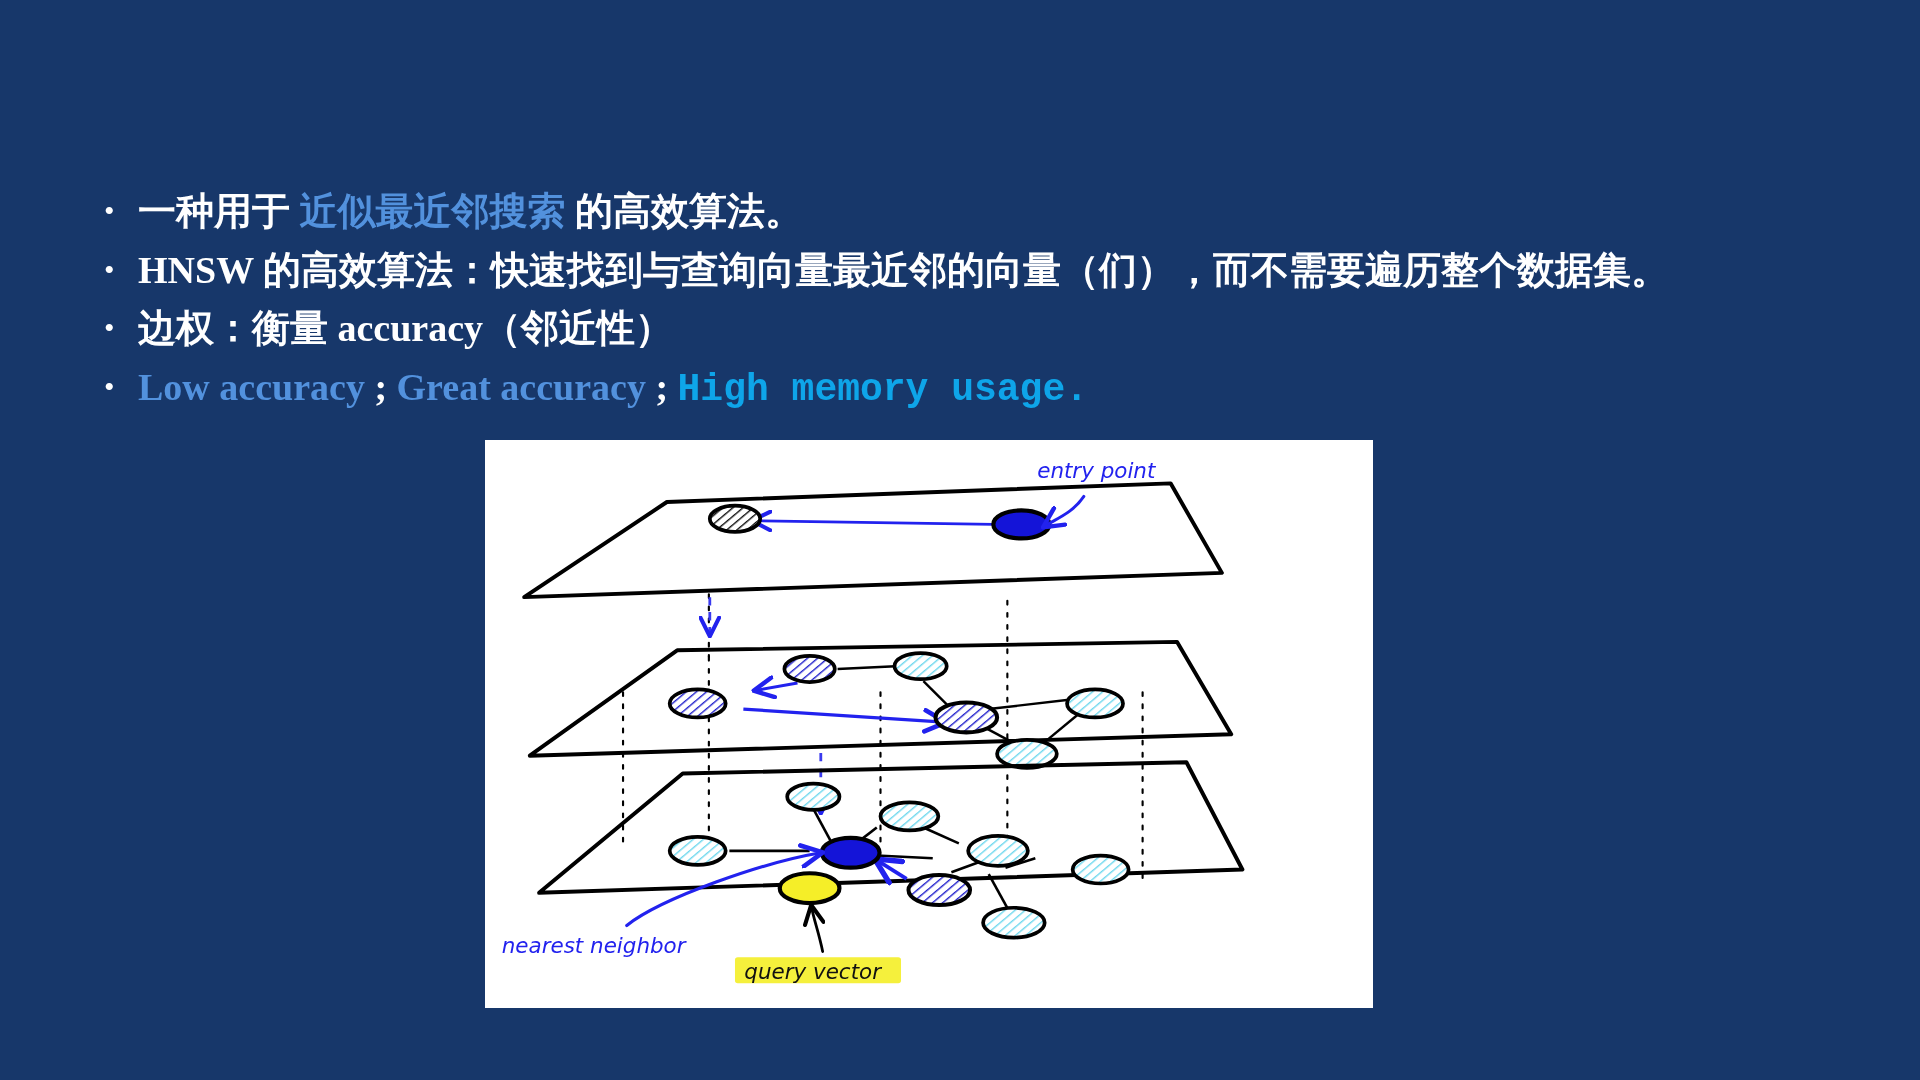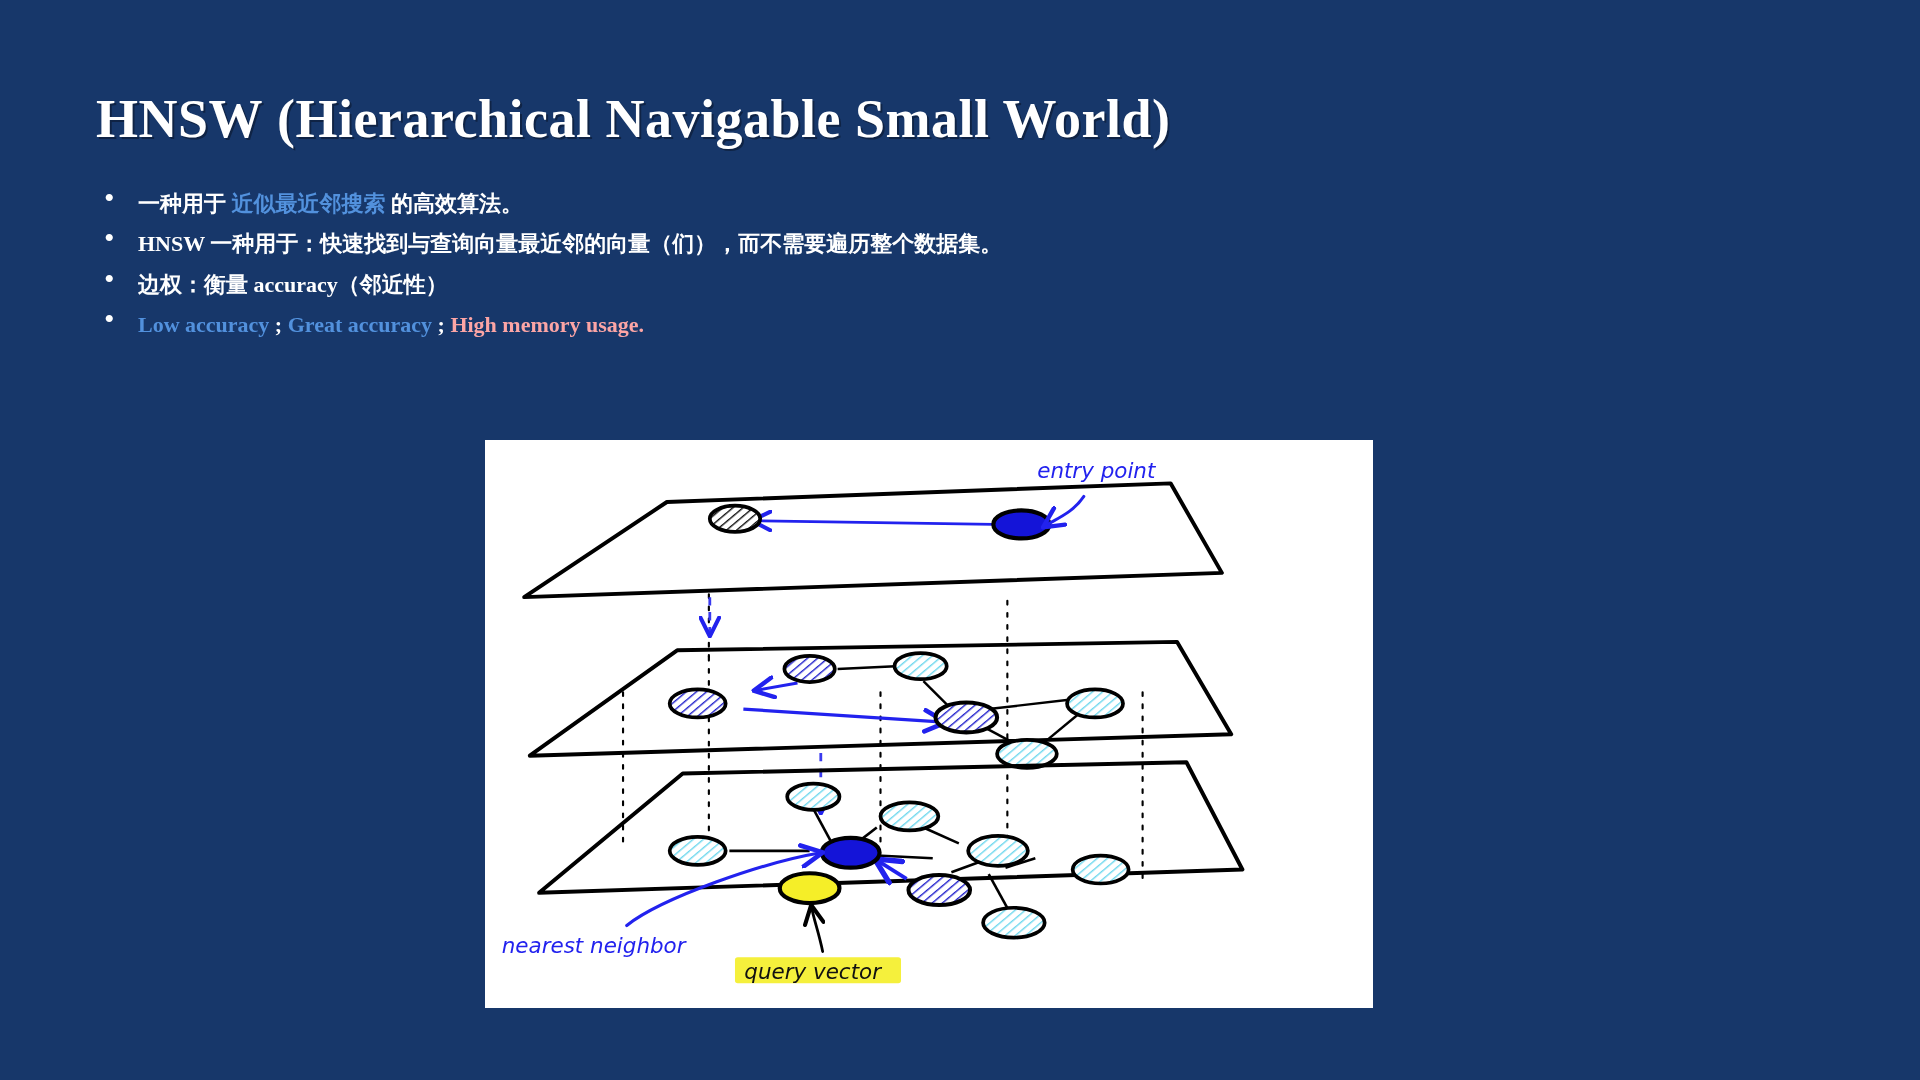--- a/index.html
+++ b/index.html
@@ -52,29 +52,29 @@
     width: 34px;
     font-size: 30px;
     line-height: 1;
     color: #ffffff;
     text-align: left;
     position: relative;
     top: -3px;
   }
   .bullet-text {
     flex: 1 1 auto;
-    font-size: 22px;
+    font-size: 38px;
     line-height: 1.33;
     font-weight: 700;
     color: #ffffff;
     white-space: nowrap;
   }
   .bullet-text.serif-latin { font-weight: 700; }
   .seg-blue   { color: #5291dd; }
-  .seg-orange { color: #fca5a5; }
+  .seg-orange { color: #0ea5e9; font-family: Liberation Mono, monospace; }
   .seg-white  { color: #ffffff; }
   .seg-sep    { color: #ffffff; }
 
   
   .figure-panel {
     position: absolute;
     left: 485px;
     top: 440px;
     width: 888px;
     height: 568px;
@@ -85,37 +85,34 @@
   .hand {
     font-family: "DejaVu Sans", sans-serif;
     font-style: italic;
   }
 </style>
 </head>
 <body>
 
 <div class="slide">
 
-  <div class="title">
-    <span>HNSW</span><span class="title-sep"></span><span>(Hierarchical Navigable Small World)</span>
-  </div>
 
   <div class="bullets">
 
     <div class="bullet-row">
       <span class="bullet-dot">•</span>
       <span class="bullet-text">
         <span class="seg-white">一种用于 </span><span class="seg-blue">近似最近邻搜索</span><span class="seg-white"> 的高效算法。</span>
       </span>
     </div>
 
     <div class="bullet-row">
       <span class="bullet-dot">•</span>
       <span class="bullet-text">
-        <span class="seg-white">HNSW 一种用于：快速找到与查询向量最近邻的向量（们），而不需要遍历整个数据集。</span>
+        <span class="seg-white">HNSW 的高效算法：快速找到与查询向量最近邻的向量（们），而不需要遍历整个数据集。</span>
       </span>
     </div>
 
     <div class="bullet-row">
       <span class="bullet-dot">•</span>
       <span class="bullet-text">
         <span class="seg-white">边权：衡量 accuracy（邻近性）</span>
       </span>
     </div>
 

